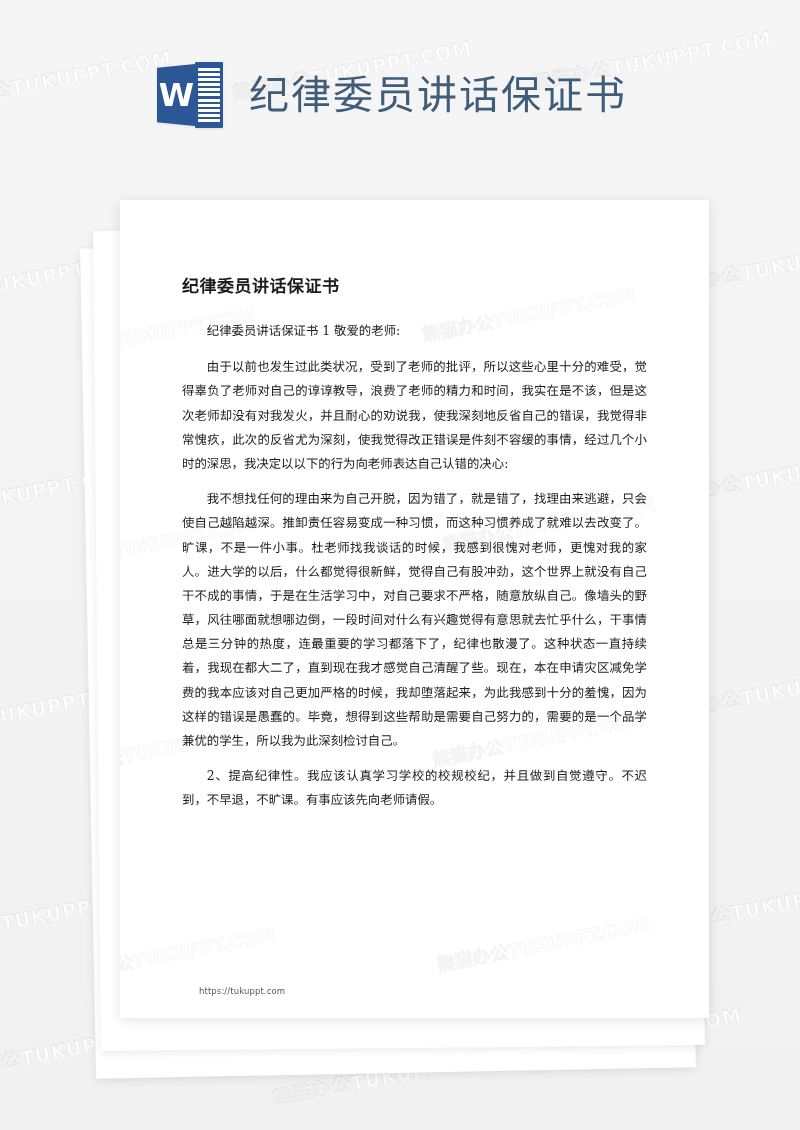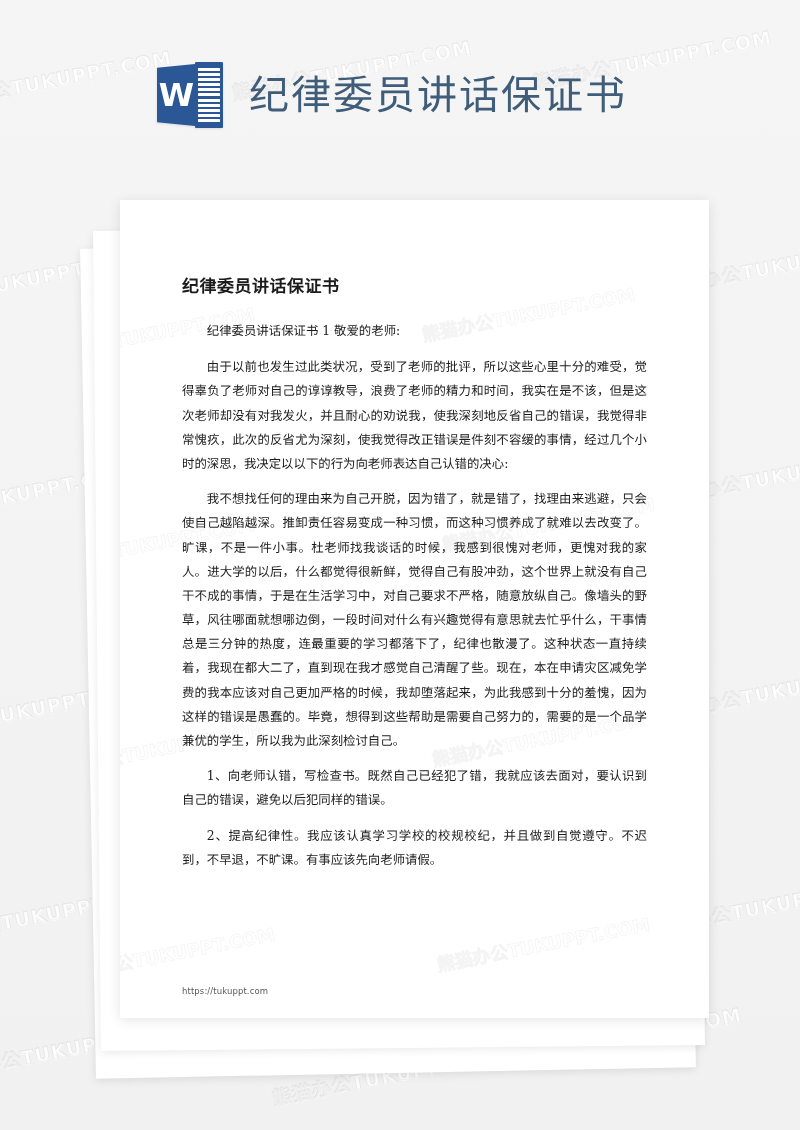--- a/index.html
+++ b/index.html
@@ -208,21 +208,21 @@
   }
   .doc-body p {
     margin: 0 0 11px 0;
     text-indent: 2em;
   }
   .doc-body p.lead {
     margin-bottom: 12px;
   }
   .doc-url {
     position: absolute;
-    left: 62px;
+    left: 79px;
     bottom: 22px;
     font-family: "DejaVu Sans", "Liberation Sans", sans-serif;
     font-size: 8.5px;
     color: #5a5a5a;
     letter-spacing: 0.1px;
     z-index: 3;
   }
 </style>
 </head>
 <body>
@@ -285,21 +285,20 @@
       <div class="doc-wm" style="left:-30px; top:770px;">熊猫办公TUKUPPT.COM</div>
       <div class="doc-wm" style="left:345px; top:760px;">熊猫办公TUKUPPT.COM</div>
     </div>
 
     <div class="doc-inner">
       <h1 class="doc-title">纪律委员讲话保证书</h1>
       <div class="doc-body">
         <p class="lead">纪律委员讲话保证书 1 敬爱的老师:</p>
         <p>由于以前也发生过此类状况，受到了老师的批评，所以这些心里十分的难受，觉得辜负了老师对自己的谆谆教导，浪费了老师的精力和时间，我实在是不该，但是这次老师却没有对我发火，并且耐心的劝说我，使我深刻地反省自己的错误，我觉得非常愧疚，此次的反省尤为深刻，使我觉得改正错误是件刻不容缓的事情，经过几个小时的深思，我决定以以下的行为向老师表达自己认错的决心:</p>
         <p>我不想找任何的理由来为自己开脱，因为错了，就是错了，找理由来逃避，只会使自己越陷越深。推卸责任容易变成一种习惯，而这种习惯养成了就难以去改变了。旷课，不是一件小事。杜老师找我谈话的时候，我感到很愧对老师，更愧对我的家人。进大学的以后，什么都觉得很新鲜，觉得自己有股冲劲，这个世界上就没有自己干不成的事情，于是在生活学习中，对自己要求不严格，随意放纵自己。像墙头的野草，风往哪面就想哪边倒，一段时间对什么有兴趣觉得有意思就去忙乎什么，干事情总是三分钟的热度，连最重要的学习都落下了，纪律也散漫了。这种状态一直持续着，我现在都大二了，直到现在我才感觉自己清醒了些。现在，本在申请灾区减免学费的我本应该对自己更加严格的时候，我却堕落起来，为此我感到十分的羞愧，因为这样的错误是愚蠢的。毕竟，想得到这些帮助是需要自己努力的，需要的是一个品学兼优的学生，所以我为此深刻检讨自己。</p>
-        <p>1、向老师认错，写检查书。既然自己已经犯了错，我就应该去面对，要认识到自己的错误，避免以后犯同样的错误。</p>
         <p>2、提高纪律性。我应该认真学习学校的校规校纪，并且做到自觉遵守。不迟到，不早退，不旷课。有事应该先向老师请假。</p>
 
       </div>
     </div>
 
     <div class="doc-url">https://tukuppt.com</div>
   </div>
 
 </div>
 

